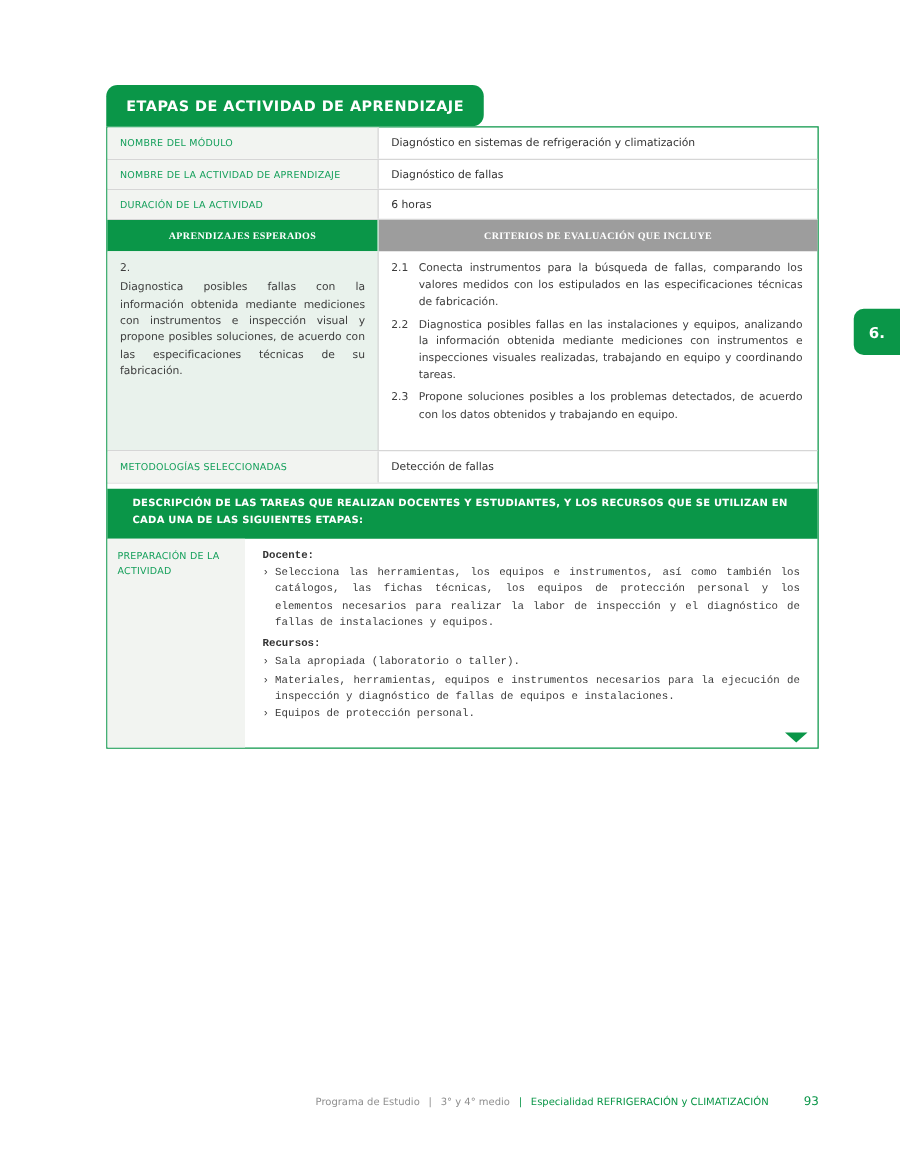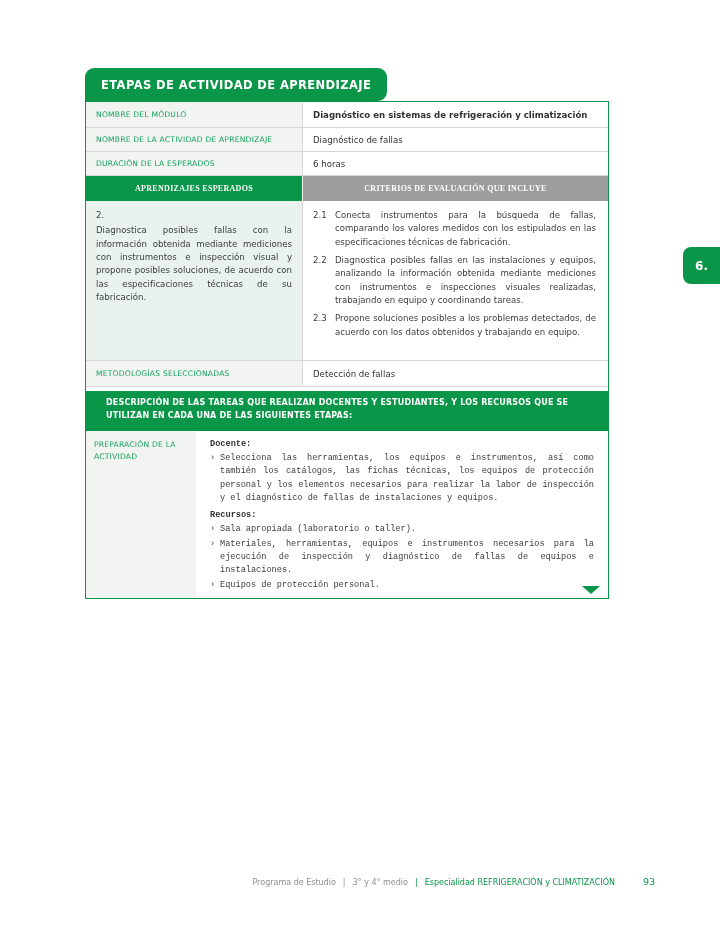--- a/index.html
+++ b/index.html
@@ -7,33 +7,33 @@
   body { font-family:"DejaVu Sans", sans-serif; color:#3d3d3d; position:relative; }
 
   .title-box{
     position:absolute; left:85px; top:68px; height:33px;
     background:#0a9648; color:#fff; font-weight:bold; font-size:11.5px;
     letter-spacing:.4px; padding:0 16px; display:flex; align-items:center;
     border-radius:9px 9px 9px 0;
   }
 
   .doc-table{
-    position:absolute; left:85px; top:101px; width:524px;
+    position:absolute; left:85px; top:101px; width:570px;
     border:1px solid #0a9648; background:#fff;
   }
 
   .info-row{ display:flex; border-bottom:1px solid #d6d6d6; height:26px; }
   .info-row.h24{ height:24px; }
   .cell{ display:flex; align-items:center; padding:0 10px; }
   .cell.label{
     width:217px; background:#f2f4f1; color:#16a05c;
     font-size:7.6px; letter-spacing:.2px; border-right:1px solid #d6d6d6;
   }
   .cell.value{ flex:1; font-size:8.6px; color:#333; }
-  .cell.value.bold{ font-weight:bold; }
+  .cell.value.bold{ font-weight:normal; }
 
   .header-row{ display:flex; height:25px; }
   .hdr{ display:flex; align-items:center; justify-content:center;
         color:#fff; font-weight:bold; font-size:8px; letter-spacing:.3px;font-family:Liberation Serif, serif; }
   .hdr.green{ width:217px; background:#0a9648; border-right:1px solid #fff; }
   .hdr.gray{ flex:1; background:#9d9d9d; }
 
   .content-row{ display:flex; height:160px; border-bottom:1px solid #d6d6d6; }
   .exp-cell{
     width:217px; background:#e9f2ec; border-right:1px solid #d6d6d6;
@@ -97,21 +97,21 @@
 
   <div class="info-row">
     <div class="cell label">NOMBRE DEL MÓDULO</div>
     <div class="cell value bold">Diagnóstico en sistemas de refrigeración y climatización</div>
   </div>
   <div class="info-row h24">
     <div class="cell label">NOMBRE DE LA ACTIVIDAD DE APRENDIZAJE</div>
     <div class="cell value">Diagnóstico de fallas</div>
   </div>
   <div class="info-row h24">
-    <div class="cell label">DURACIÓN DE LA ESPERADOS</div>
+    <div class="cell label">DURACIÓN DE LA ACTIVIDAD</div>
     <div class="cell value">6 horas</div>
   </div>
 
   <div class="header-row">
     <div class="hdr green">APRENDIZAJES ESPERADOS</div>
     <div class="hdr gray">CRITERIOS DE EVALUACIÓN QUE INCLUYE</div>
   </div>
 
   <div class="content-row">
     <div class="exp-cell">

